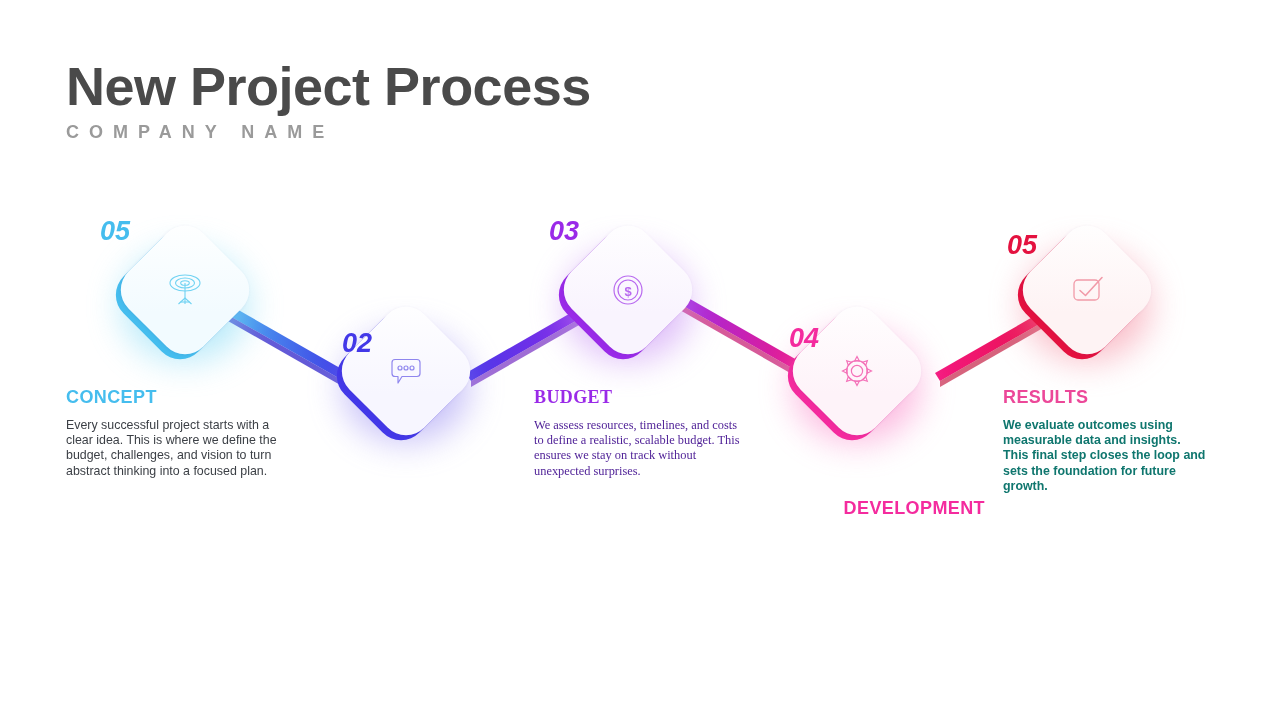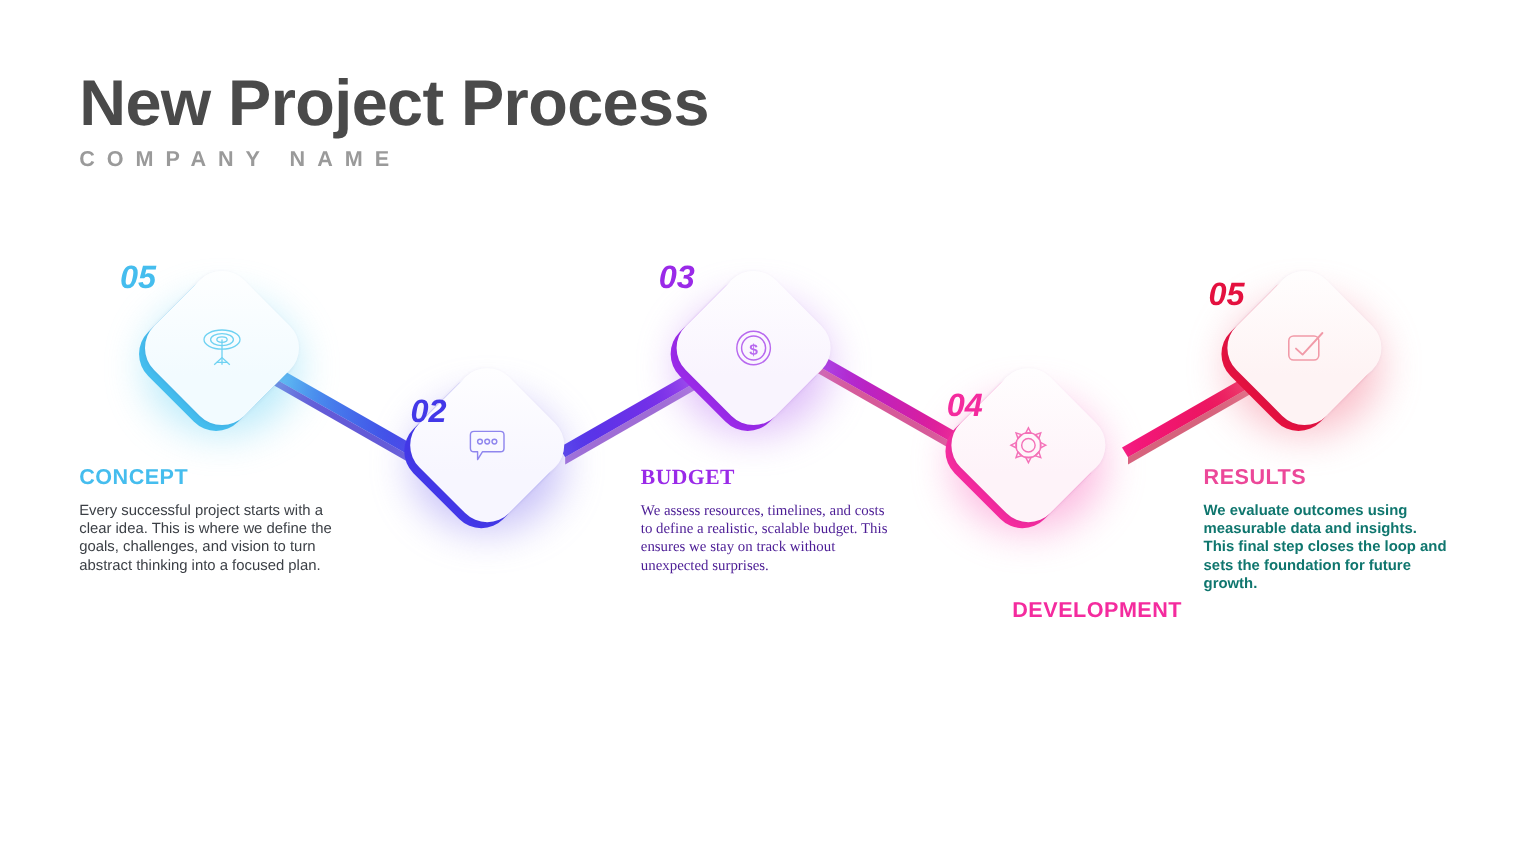--- a/index.html
+++ b/index.html
@@ -198,21 +198,21 @@
         <ellipse cx="22" cy="15" rx="4.3" ry="2.3" stroke="#6fd2f2" stroke-width="1.1"></ellipse>
         <line x1="22" y1="15" x2="22" y2="36" stroke="#6fd2f2" stroke-width="1.1"></line>
         <path d="M15.5 36 L22 30 L28.5 36" stroke="#6fd2f2" stroke-width="1.1" fill="none"></path>
         <line x1="17.5" y1="34" x2="26.5" y2="34" stroke="#6fd2f2" stroke-width="1.1"></line>
       </svg>
     </div>
   </div>
   <div class="step-num" style="left: 100px; top: 218px; color: rgb(69, 189, 238);">05</div>
   <div class="step-text" style="left:66px; top:386px; width:215px;">
     <div class="step-heading" style="color: rgb(69, 189, 238);">CONCEPT</div>
-    <div class="step-desc" style="color: rgb(59, 63, 69);">Every successful project starts with a clear idea. This is where we define the goals, challenges, and vision to turn abstract thinking into a focused plan.</div>
+    <div class="step-desc" style="color: rgb(59, 63, 69);">Every successful project starts with a clear idea. This is where we define the budget, challenges, and vision to turn abstract thinking into a focused plan.</div>
   </div>
 
   <div class="tile-wrap" style="left:331px; top:296px;">
     <div class="tile-glow" style="background: rgb(154, 142, 242);"></div>
     <div class="tile">
       <div class="tile-base" style="background: rgb(67, 56, 232);"></div>
       <div class="tile-top" style="background: linear-gradient(135deg, rgb(255, 255, 255) 0%, rgb(247, 246, 255) 65%, rgb(247, 246, 255) 100%);"></div>
     </div>
     <div class="tile-icon">
       <svg width="44" height="44" viewBox="0 0 44 44" fill="none">

